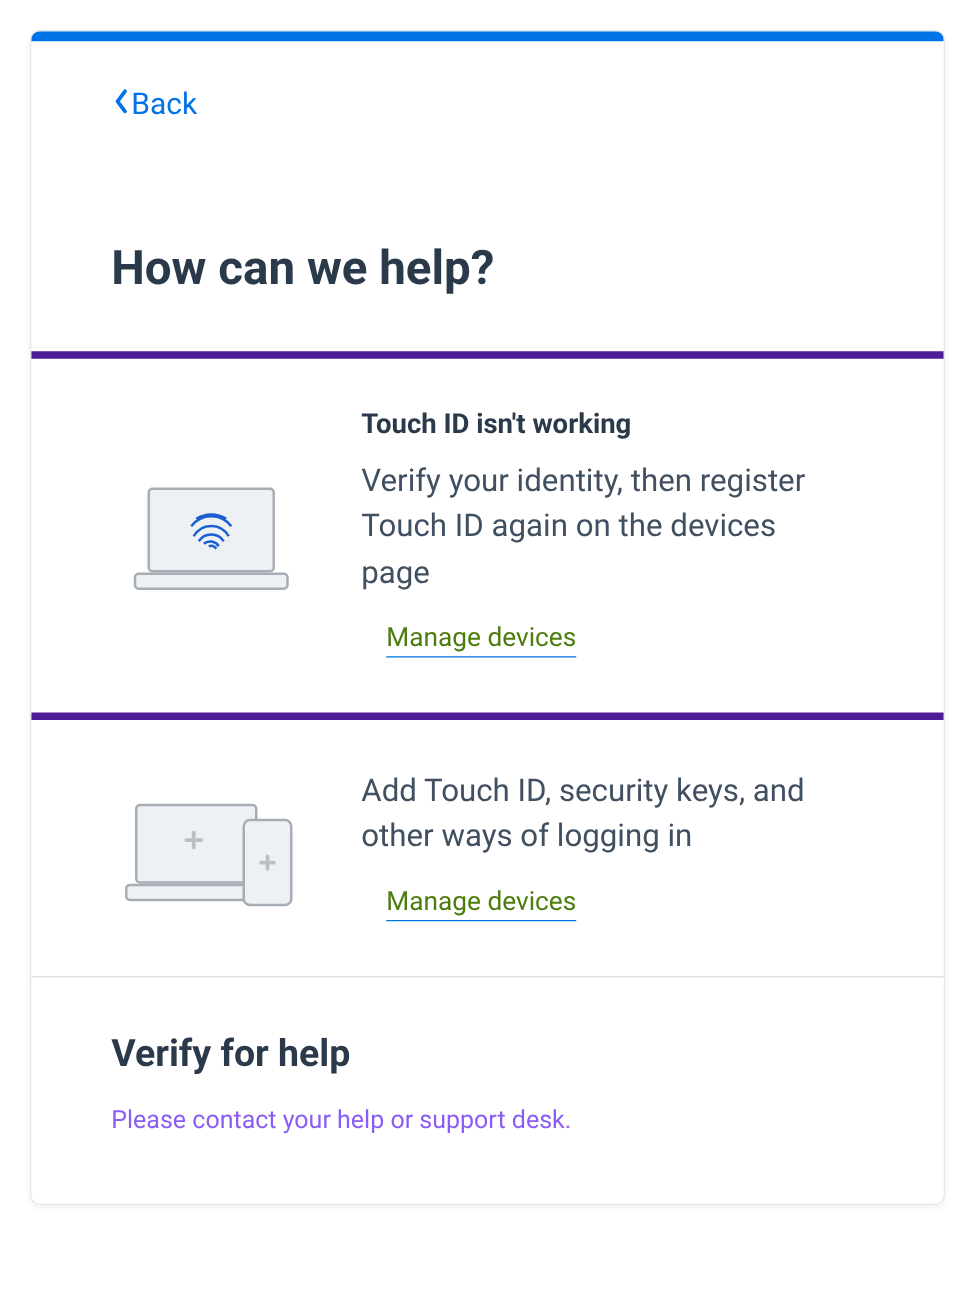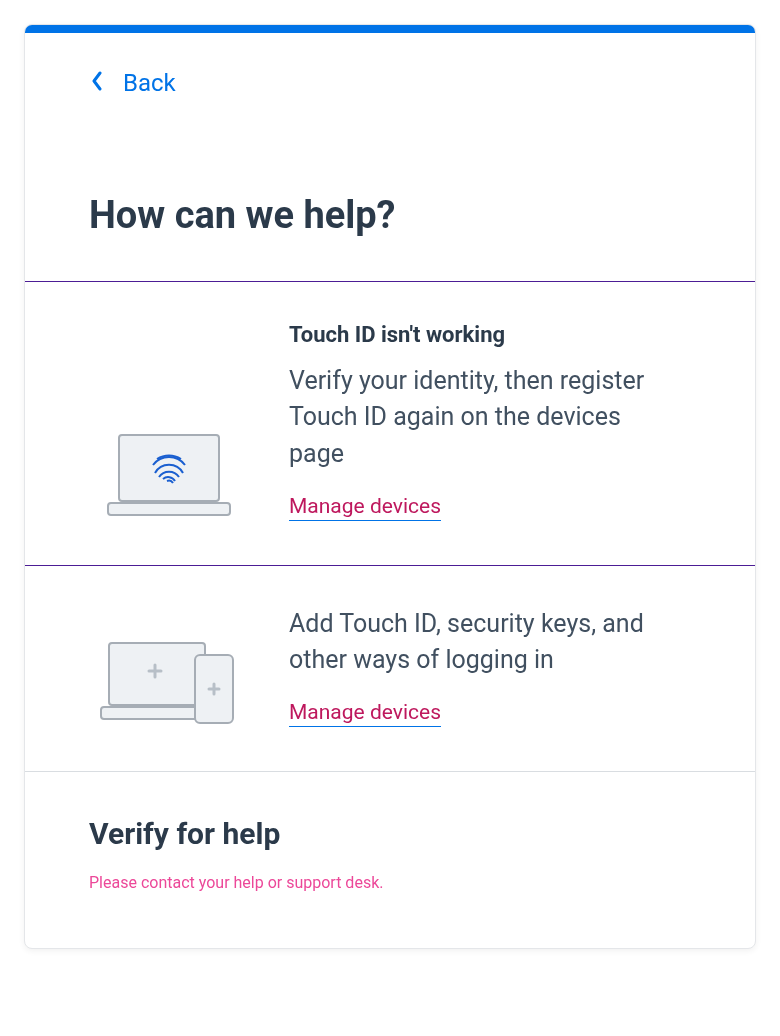--- a/index.html
+++ b/index.html
@@ -30,38 +30,38 @@
   .top-area {
     padding: 36px 64px 44px 64px;
   }
   .back-link {
     display: inline-flex;
     align-items: center;
     color: #0073e7;
     font-size: 24px;
     font-weight: 400;
     cursor: pointer;
-    gap: 18px;
+    gap: 0;
   }
   .back-link svg {
     width: 16px;
     height: 20px;
     stroke: #0073e7;
   }
   .page-title {
     font-size: 38px;
     font-weight: 700;
     color: #2b3a4a;
     margin-top: 96px;
   }
   .option-row {
-    border-top: 1px solid #4c1d95;
+    border-top: 6px solid #4c1d95;
     padding: 40px 64px 44px 64px;
     display: flex;
-    align-items: flex-end;
+    align-items: center;
     gap: 40px;
   }
   .option-icon-wrap {
     width: 160px;
     flex: 0 0 160px;
     display:flex;
     align-items:center;
     justify-content:center;
     padding-top:10px;
   }
@@ -76,40 +76,41 @@
   }
   .option-desc {
     font-size: 25px;
     color: #415060;
     line-height: 1.45;
     margin-bottom: 22px;
     max-width: 380px;
   }
   .option-link {
     font-size: 21px;
-    color: #be185d;
+    color: #4d7c0f;
     text-decoration: none;
     border-bottom: 1.5px solid #0073e7;
     padding-bottom: 2px;
     cursor: pointer;
     display:inline-block;
+    margin-left:20px;
   }
   .contact-section {
     border-top: 1px solid #d9dde1;
     padding: 44px 64px 56px 64px;
   }
   .contact-title {
     font-size: 30px;
     font-weight: 700;
     color: #2b3a4a;
     margin-bottom: 22px;
   }
   .contact-desc {
-    font-size: 16px;
-    color: #ec4899;
+    font-size: 20px;
+    color: #8b5cf6;
   }
 </style>
 </head>
 <body>
 
 <div class="card">
   <div class="accent-bar"></div>
 
   <div class="top-area">
     <div class="back-link">

